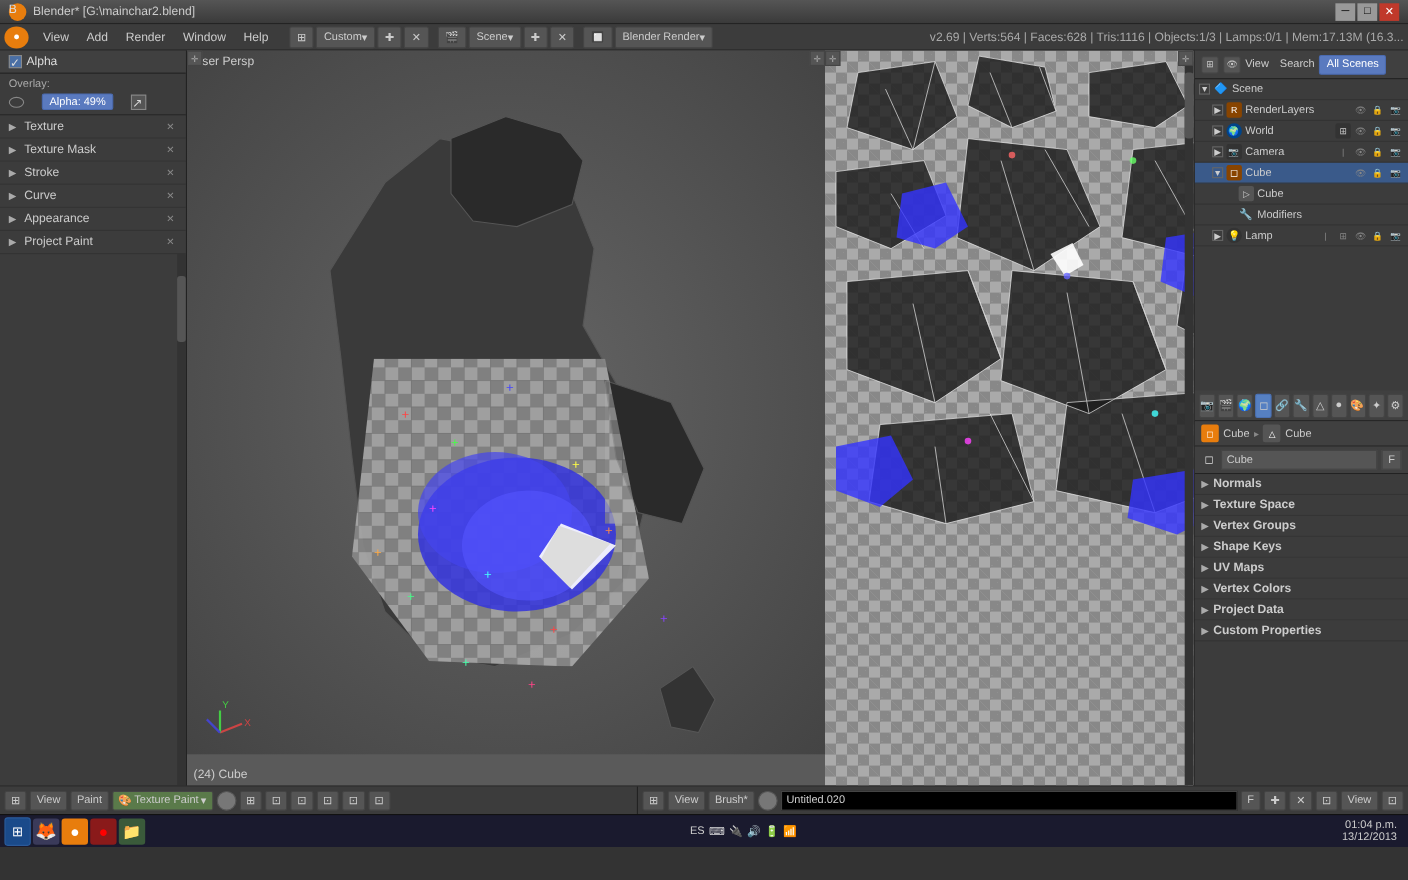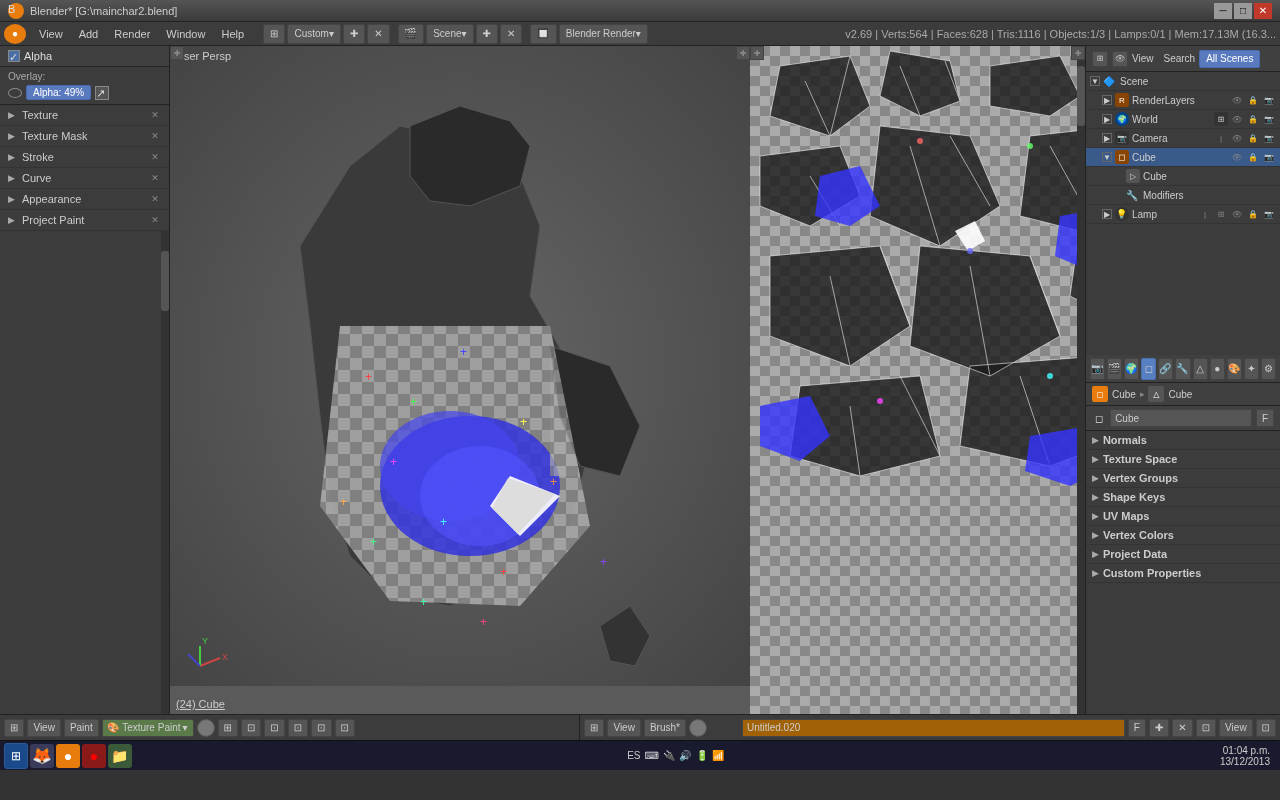--- a/index.html
+++ b/index.html
@@ -161,21 +161,21 @@
       border-bottom: 1px solid #222;
     }
     .overlay-label {
       font-size: 10px;
       color: #aaa;
       margin-bottom: 3px;
     }
     .alpha-row {
       display: flex;
       align-items: center;
-      gap: 4px;
+      gap: 16px;
     }
     .eye-icon {
       width: 14px;
       height: 10px;
       border: 1px solid #888;
       border-radius: 50%;
       cursor: pointer;
     }
     .alpha-btn {
       background: #5a7abf;
@@ -273,21 +273,20 @@
       color: #ccc;
       z-index: 10;
     }
     #viewport-3d-bottom {
       position: absolute;
       bottom: 4px;
       left: 6px;
       font-size: 11px;
       color: #ccc;
       z-index: 10;
-      text-decoration: underline;
     }
 
     
     #right-panel {
       width: 195px;
       background: #3c3c3c;
       border-left: 1px solid #222;
       display: flex;
       flex-direction: column;
       overflow: hidden;
@@ -1080,21 +1079,21 @@
   </div>
 
   <div id="vpuv-bottom-bar">
     <div class="vp-bottom-btn">⊞</div>
     <div class="vp-bottom-btn">View</div>
     <div class="vp-bottom-btn">
       <span>Brush*</span>
     </div>
     <div class="circular-btn"></div>
     <div style="flex:1;display:flex;align-items:center;">
-      <input type="text" value="Untitled.020" style="background: #a16207; border: 1px solid rgb(68, 68, 68); color: rgb(204, 204, 204); font-size: 10px; height: 18px; padding: 0px 4px; flex: 1 1 0%; outline: none; margin-left: 32px;">
+      <input type="text" value="Untitled.020" style="background: #000000; border: 1px solid rgb(68, 68, 68); color: rgb(204, 204, 204); font-size: 10px; height: 18px; padding: 0px 4px; flex: 1 1 0%; outline: none;">
     </div>
     <div class="vp-bottom-btn">F</div>
     <div class="vp-bottom-btn">✚</div>
     <div class="vp-bottom-btn">✕</div>
     <div class="vp-bottom-btn">⊡</div>
     <div class="vp-bottom-btn">View</div>
     <div class="vp-bottom-btn">⊡</div>
   </div>
 </div>
 

